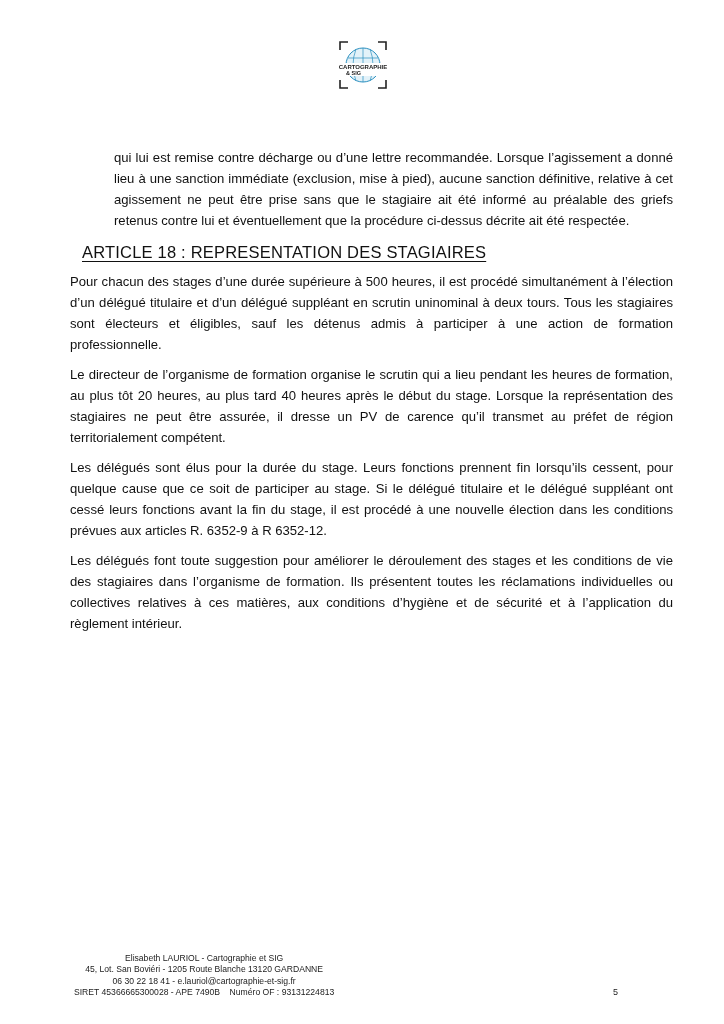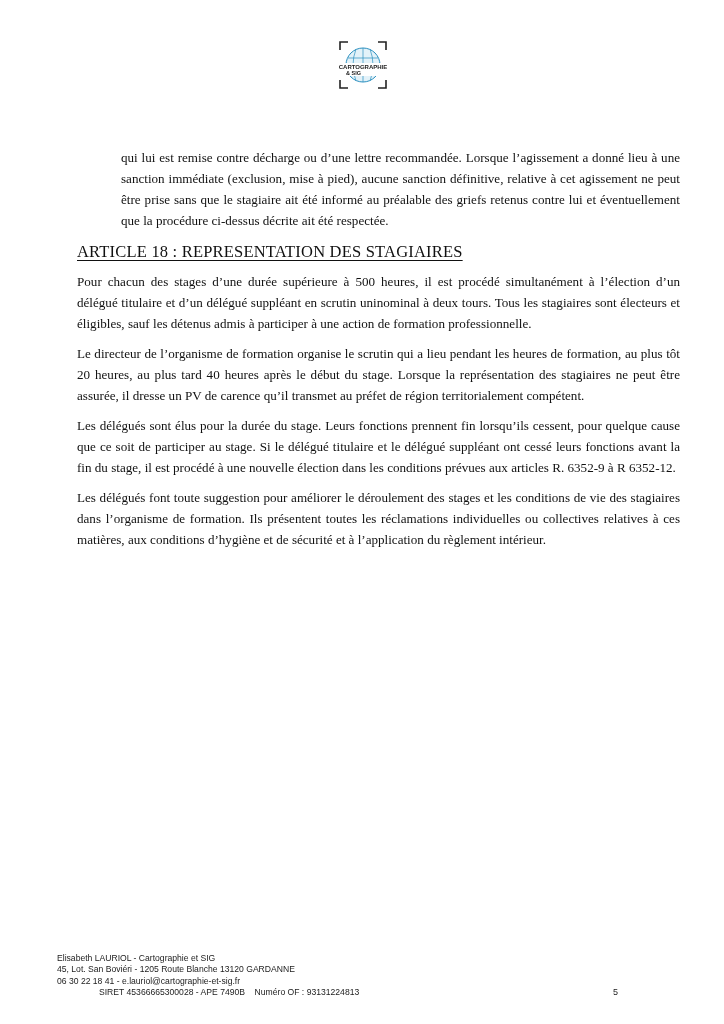--- a/index.html
+++ b/index.html
@@ -1,25 +1,25 @@
 <!DOCTYPE html>
 <html><head>
   <meta charset="utf-8">
   <style>
     html, body { margin: 0; padding: 0; background: #ffffff; }
     body { width: 724px; height: 1024px; position: relative; overflow: hidden;
       font-family: "Liberation Sans", "DejaVu Sans", sans-serif; color: #111; }
     .logo { position: absolute; left: 338px; top: 40px; width: 50px; height: 50px; }
-    .content { position: absolute; left: 77px; top: 147px; width: 603px;
-      font-size: 13.1px; line-height: 21px; font-family: Liberation Serif, serif; }
+    .content { position: absolute; left: 70px; top: 147px; width: 603px;
+      font-size: 13.1px; line-height: 21px; }
     .indent { padding-left: 44px; }
     p { margin: 0 0 9px 0; text-align: justify; }
-    h2 { margin: 6px 0 7px 0; font-size: 16.5px; font-weight: normal; text-decoration: underline;
+    h2 { margin: 6px 0 7px 12px; font-size: 16.5px; font-weight: normal; text-decoration: underline;
       text-underline-offset: 3px; letter-spacing: 0.2px; line-height: 24px; }
-    .footer { position: absolute; left: 57px; top: 953px; font-size: 8.6px; line-height: 11.3px; color: #222; }
+    .footer { position: absolute; left: 74px; top: 953px; font-size: 8.6px; line-height: 11.3px; color: #222; text-align: center; }
     .pagenum { position: absolute; left: 613px; top: 987px; font-size: 9px; color: #222; }
   </style>
 </head>
 <body>
 
 <div class="logo">
   <svg width="50" height="50" viewBox="0 0 50 50">
     <path d="M2 10 V2 H10 M40 2 H48 V10 M2 40 V48 H10 M40 48 H48 V40" stroke="#222" stroke-width="1.6" fill="none"></path>
     <circle cx="25" cy="25" r="17" fill="#e3f2f9" stroke="#2a8fbf" stroke-width="1"></circle>
     <path d="M8 25 H42 M10 18 H40 M10 32 H40 M25 8 V42 M18 9 Q12 25 18 41 M32 9 Q38 25 32 41" stroke="#2a8fbf" stroke-width="0.7" fill="none"></path>
@@ -37,15 +37,15 @@
   <p>Le directeur de l’organisme de formation organise le scrutin qui a lieu pendant les heures de formation, au plus tôt 20 heures, au plus tard 40 heures après le début du stage. Lorsque la représentation des stagiaires ne peut être assurée, il dresse un PV de carence qu’il transmet au préfet de région territorialement compétent.</p>
   <p>Les délégués sont élus pour la durée du stage. Leurs fonctions prennent fin lorsqu’ils cessent, pour quelque cause que ce soit de participer au stage. Si le délégué titulaire et le délégué suppléant ont cessé leurs fonctions avant la fin du stage, il est procédé à une nouvelle élection dans les conditions prévues aux articles R. 6352-9 à R 6352-12.</p>
   <p>Les délégués font toute suggestion pour améliorer le déroulement des stages et les conditions de vie des stagiaires dans l’organisme de formation. Ils présentent toutes les réclamations individuelles ou collectives relatives à ces matières, aux conditions d’hygiène et de sécurité et à l’application du règlement intérieur.</p>
 
 </div>
 
 <div class="footer">
   <div>Elisabeth LAURIOL - Cartographie et SIG</div>
   <div>45, Lot. San Boviéri - 1205 Route Blanche 13120 GARDANNE</div>
   <div>06 30 22 18 41 - e.lauriol@cartographie-et-sig.fr</div>
-  <div style="white-space: pre; margin-left: 42px;">SIRET 45366665300028 - APE 7490B    Numéro OF : 93131224813</div>
+  <div style="white-space: pre;">SIRET 45366665300028 - APE 7490B    Numéro OF : 93131224813</div>
 </div>
 <div class="pagenum">5</div>
 
 </body></html>

